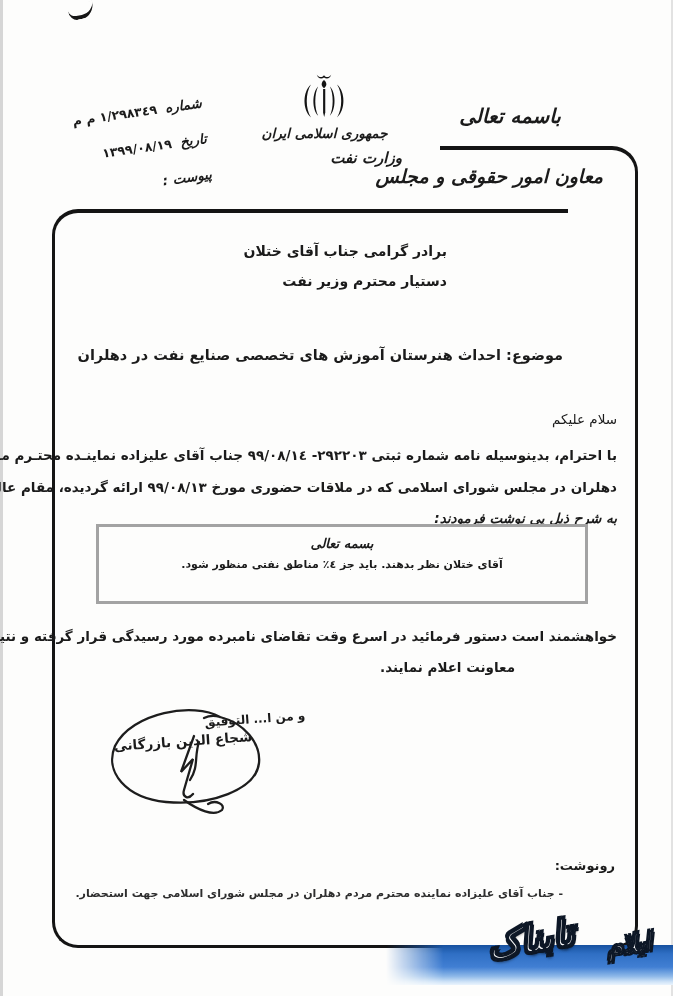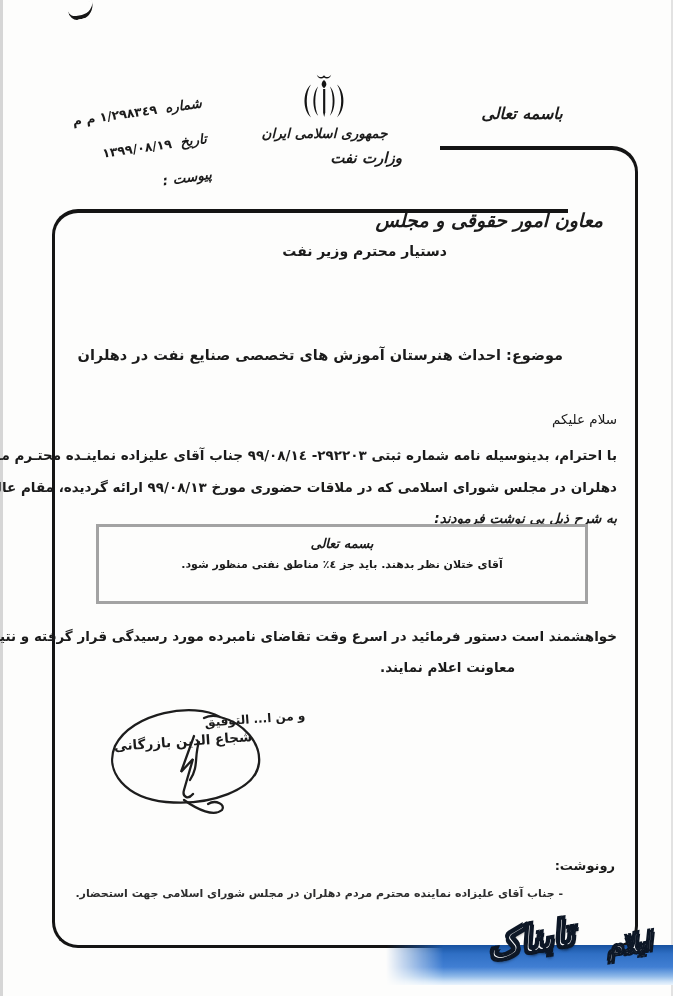--- a/index.html
+++ b/index.html
@@ -15,22 +15,22 @@
     transform:rotate(-12deg);
   }
   
   .meta{position:absolute;left:50px;top:94px;width:158px;transform:rotate(-8deg);transform-origin:right center;text-align:right;}
   .meta-line{height:22px;margin-bottom:14px;font-size:12.5px;font-weight:bold;white-space:nowrap;}
   .meta-line .lbl{font-style:italic;font-size:13.5px;margin-left:4px;}
   
   .emblem{position:absolute;left:297px;top:72px;width:54px;height:54px;}
   .country{position:absolute;left:247px;top:125px;width:155px;text-align:center;font-weight:bold;font-style:italic;font-size:13.5px;white-space:nowrap;}
   .ministry{position:absolute;left:247px;top:149px;width:155px;text-align:right;font-weight:bold;font-style:italic;font-size:15px;}
-  .bismillah{position:absolute;left:468px;top:104px;width:108px;text-align:center;font-weight:bold;font-style:italic;font-size:16px;white-space:nowrap;}
-  .department{position:absolute;left:413px;top:165px;width:190px;text-align:center;font-weight:bold;font-style:italic;font-size:19px;white-space:nowrap;margin-top:44px;}
+  .bismillah{position:absolute;left:456px;top:104px;width:108px;text-align:center;font-weight:bold;font-style:italic;font-size:20px;white-space:nowrap;}
+  .department{position:absolute;left:413px;top:165px;width:190px;text-align:center;font-weight:bold;font-style:italic;font-size:19px;white-space:nowrap;}
   
   .frame-right{
     position:absolute;left:440px;top:146px;width:195px;height:795px;
     border-top:4px solid #141414;border-right:3px solid #141414;border-bottom:3px solid #141414;
     border-top-right-radius:26px;border-bottom-right-radius:22px;
   }
   .frame-left{
     position:absolute;left:52px;top:209px;width:513px;height:732px;
     border-top:4px solid #141414;border-left:3px solid #141414;border-bottom:3px solid #141414;
     border-top-left-radius:26px;border-bottom-left-radius:26px;
@@ -115,20 +115,21 @@
   <div class="country">جمهوری اسلامی ایران</div>
   <div class="ministry">وزارت نفت</div>
 
   <div class="bismillah">باسمه تعالی</div>
 
   <div class="frame-right"></div>
   <div class="department">معاون امور حقوقی و مجلس</div>
   <div class="frame-left"></div>
 
   <div class="recipient">
+    <div>برادر گرامی جناب آقای ختلان</div>
     <div>دستیار محترم وزیر نفت</div>
   </div>
 
   <div class="subject">موضوع: احداث هنرستان آموزش های تخصصی صنایع نفت در دهلران</div>
   <div class="salutation">سلام علیکم</div>
 
   <div class="para">
     <div class="jline">با احترام، بدینوسیله نامه شماره ثبتی ٢٩٢٢٠٣- ٩٩/٠٨/١٤ جناب آقای علیزاده نماینـده محتـرم مـردم</div>
     <div class="jline">دهلران در مجلس شورای اسلامی که در ملاقات حضوری مورخ ٩٩/٠٨/١٣ ارائه گردیده، مقام عالی وزارت</div>
     <div class="rline">به شرح ذیل پی نوشت فرمودند:</div>

